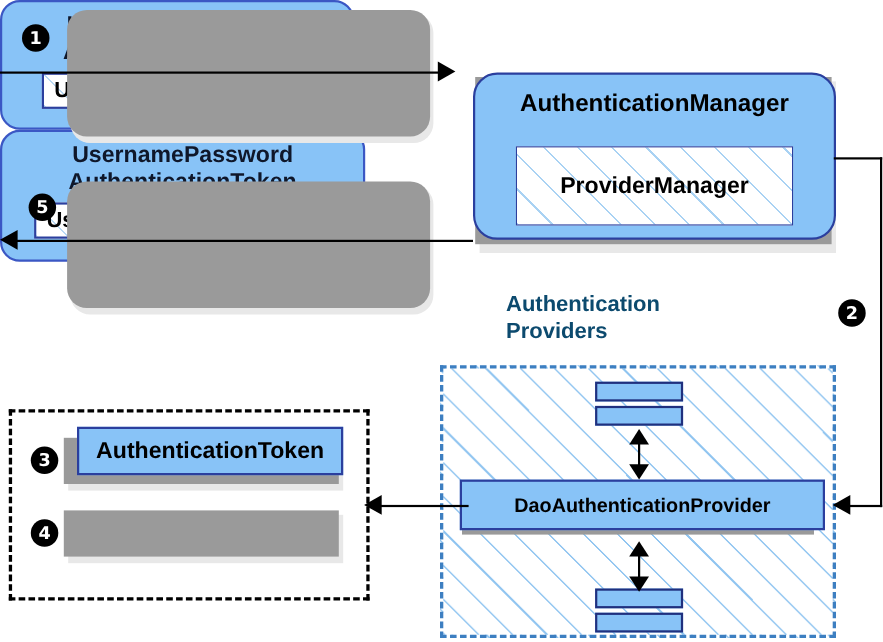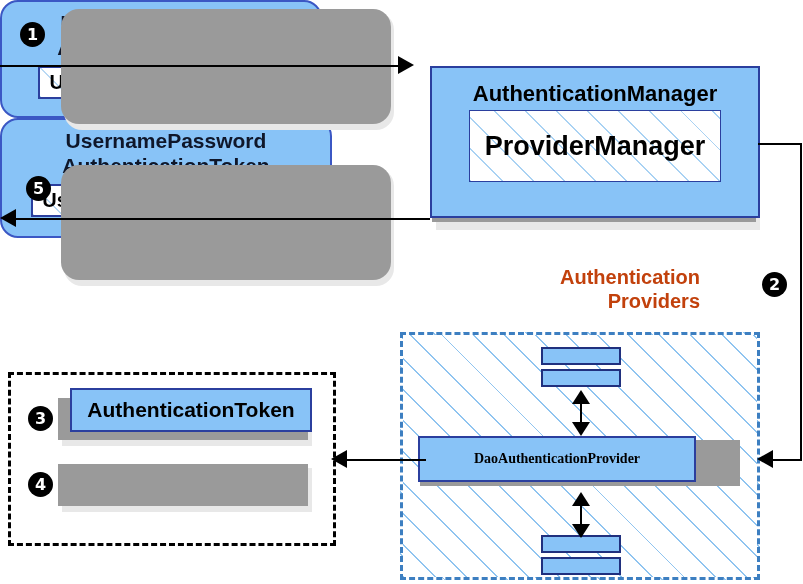--- a/index.html
+++ b/index.html
@@ -132,22 +132,22 @@
     position:absolute;
     box-sizing:border-box;
     border:3px dashed #3d7fc1;
     z-index:2;
   }
 
   .section-label{
     position:absolute;
     font-size:20px;
     font-weight:bold;
-    color:#c2410c;
-    text-align:right;
+    color:#0c4a6e;
+    text-align:left;
     line-height:24px;
     white-space:pre-line;
     z-index:4;
   }
 
   .plain-label{
     font-size:22px;
     font-weight:bold;
   }
   .small-bar{
@@ -176,23 +176,23 @@
 AuthenticationToken</div>
     <div class="token-slots">
       <div class="slot">Username</div>
       <div class="slot">Password</div>
     </div>
   </div>
 
   <div class="shadow2" style="left:436px;top:74px;width:324px;height:156px;"></div>
   <div class="shadow1" style="left:432px;top:70px;width:324px;height:152px;"></div>
 
-  <div class="bluebox" style="left:430px;top:66px;width:330px;height:152px;flex-direction:column;justify-content:flex-start;">
+  <div class="bluebox" style="left:430px;top:66px;width:330px;height:152px;flex-direction:column;justify-content:flex-start;border-radius:22px;">
     <div class="plain-label" style="margin-top:13px;">AuthenticationManager</div>
-    <div class="hatch-on-blue" style="margin-top:3px;width:252px;height:72px;border:1px solid #2b3f9e;box-sizing:border-box;display:flex;align-items:center;justify-content:center;font-size:27px;font-weight:bold;">
+    <div class="hatch-on-blue" style="margin-top:26px;width:252px;height:72px;border:1px solid #2b3f9e;box-sizing:border-box;display:flex;align-items:center;justify-content:center;font-size:21px;font-weight:bold;">
       <span>ProviderManager</span>
     </div>
   </div>
 
   <div class="line-h" style="left:14px;top:218px;width:416px;"></div>
   <div class="arrow arrow-left" style="left:0px;top:209px;"></div>
 
   <div class="bullet" style="left:26px;top:176px;">5</div>
 
   <div class="shadow2" style="left:64px;top:168px;width:330px;height:118px;border-radius:18px;"></div>
@@ -221,21 +221,21 @@
 
   <div class="small-bar" style="left:541px;top:347px;width:80px;height:18px;"></div>
   <div class="small-bar" style="left:541px;top:369px;width:80px;height:18px;"></div>
 
   <div class="line-v" style="left:580px;top:396px;height:32px;"></div>
   <div class="arrow arrow-up" style="left:572px;top:390px;"></div>
   <div class="arrow arrow-down" style="left:572px;top:422px;"></div>
 
   <div class="shadow2" style="left:424px;top:444px;width:320px;height:48px;"></div>
   <div class="shadow1" style="left:420px;top:440px;width:320px;height:46px;"></div>
-  <div class="bluebox" style="left:418px;top:436px;width:278px;height:46px;font-size:14px;font-family:Liberation Serif, serif;">
+  <div class="bluebox" style="left:418px;top:436px;width:332px;height:46px;font-size:18px;">
     <span>DaoAuthenticationProvider</span>
   </div>
 
   <div class="line-v" style="left:580px;top:498px;height:32px;"></div>
   <div class="arrow arrow-up" style="left:572px;top:492px;"></div>
   <div class="arrow arrow-down" style="left:572px;top:524px;"></div>
 
   <div class="small-bar" style="left:541px;top:535px;width:80px;height:18px;"></div>
   <div class="small-bar" style="left:541px;top:557px;width:80px;height:18px;"></div>
 

